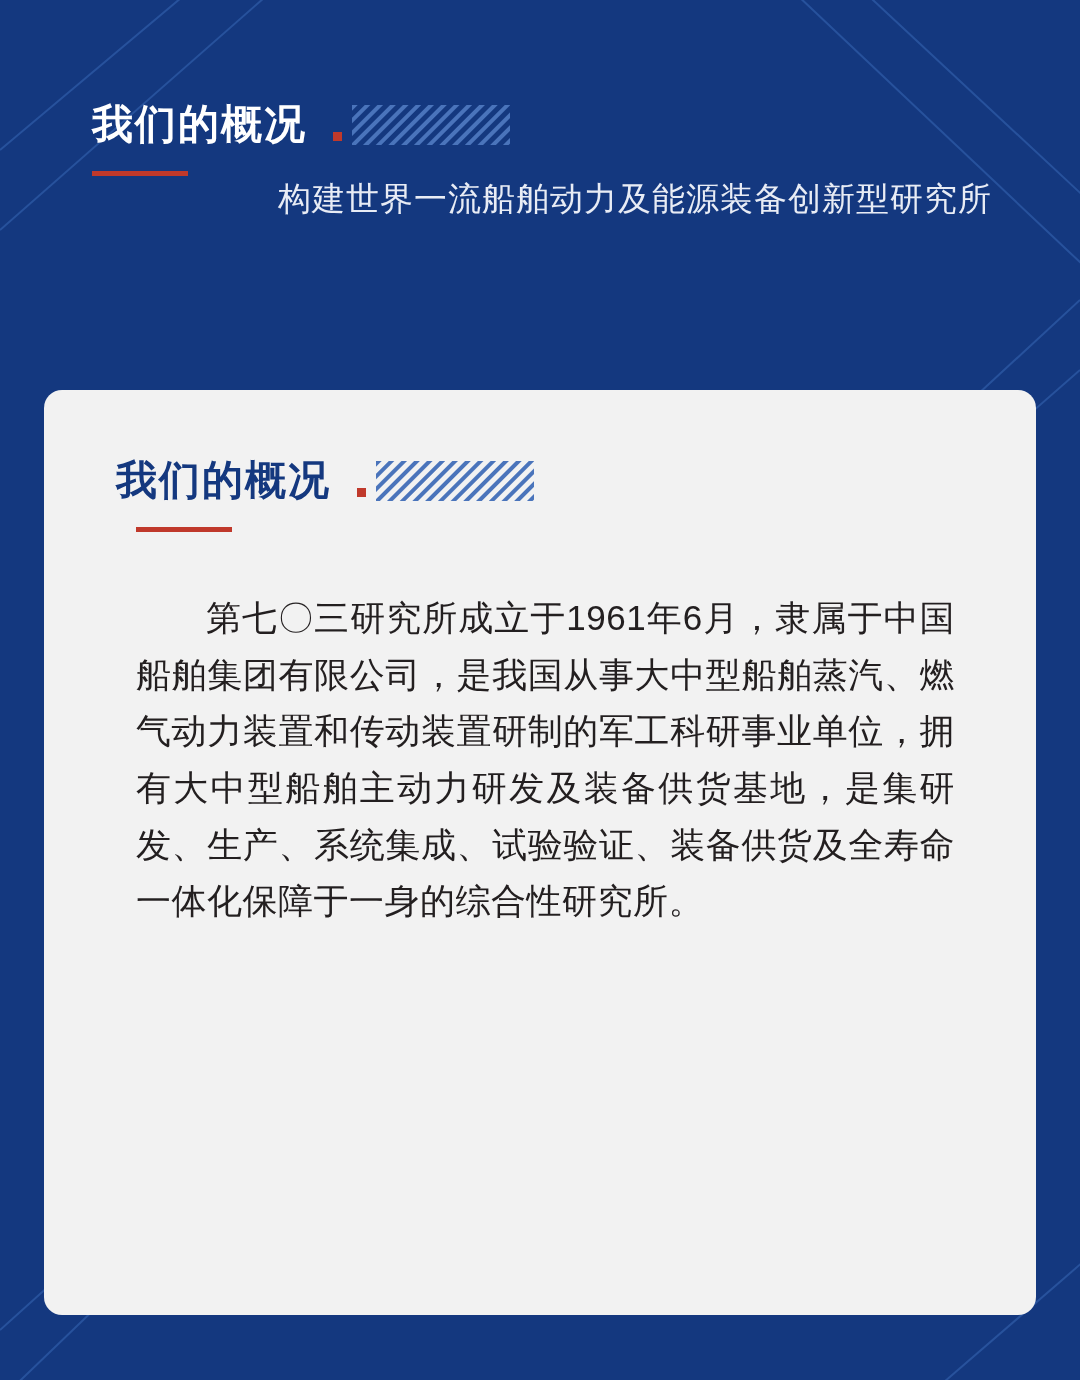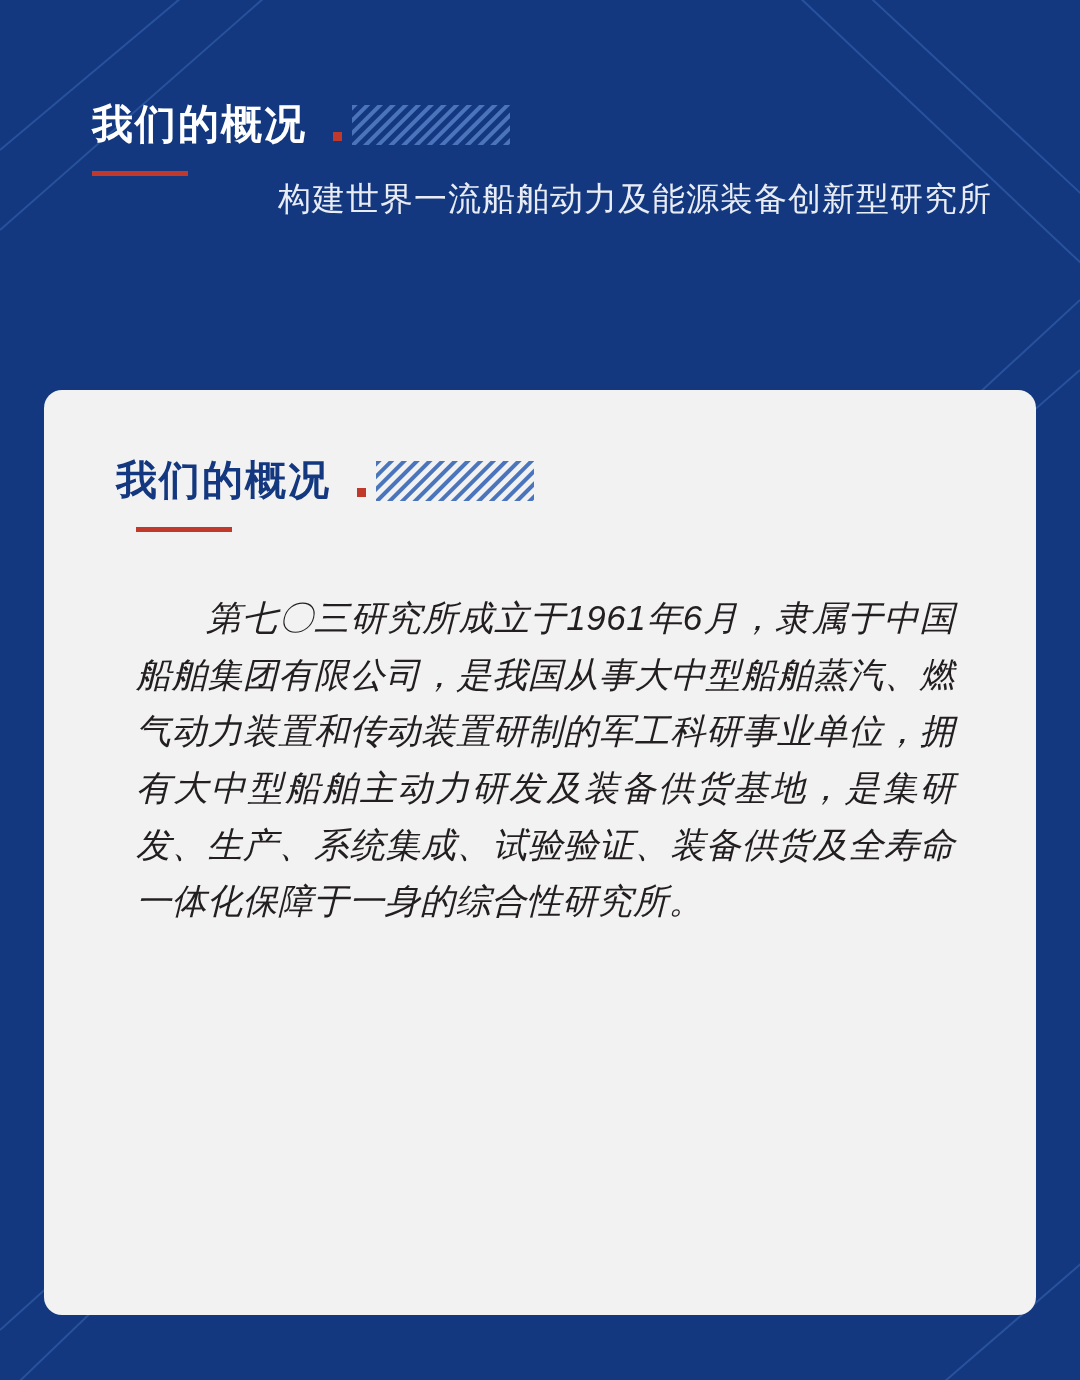--- a/index.html
+++ b/index.html
@@ -105,21 +105,20 @@
     font-size: 35px;
     line-height: 1.62;
     letter-spacing: 0.5px;
     text-align: justify;
     padding-left: 44px;
     padding-right: 6px;
   }
   .body-text p {
     margin: 0 17px 10px 0;
     text-indent: 2em;
-    font-style: italic;
   }
 </style>
 </head>
 <body>
 
 <div class="page">
 
   <div class="bg-deco">
     <svg width="1080" height="1380" viewBox="0 0 1080 1380" xmlns="http://www.w3.org/2000/svg">
       <g stroke="#2a55a0" stroke-width="2" fill="none" opacity="0.9">

